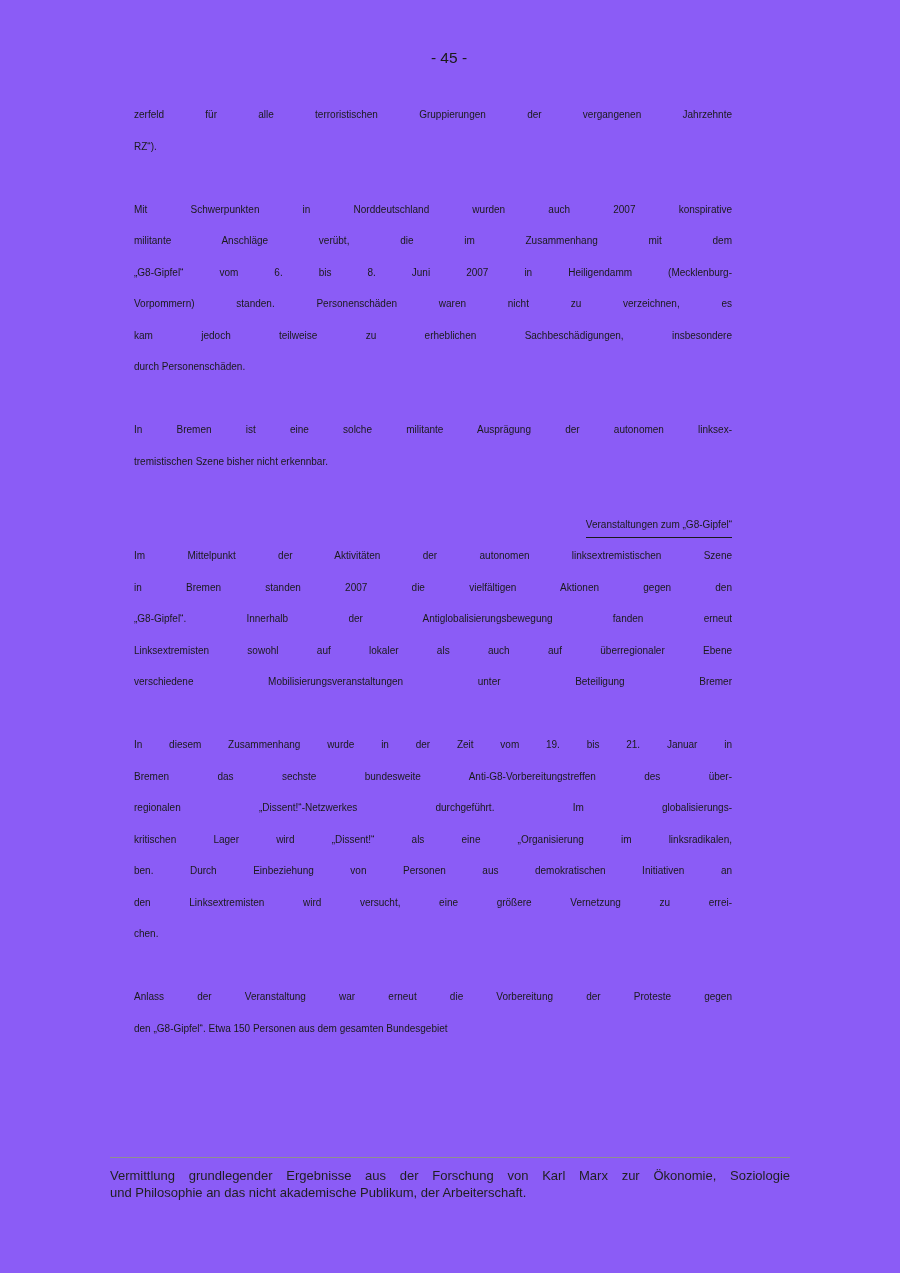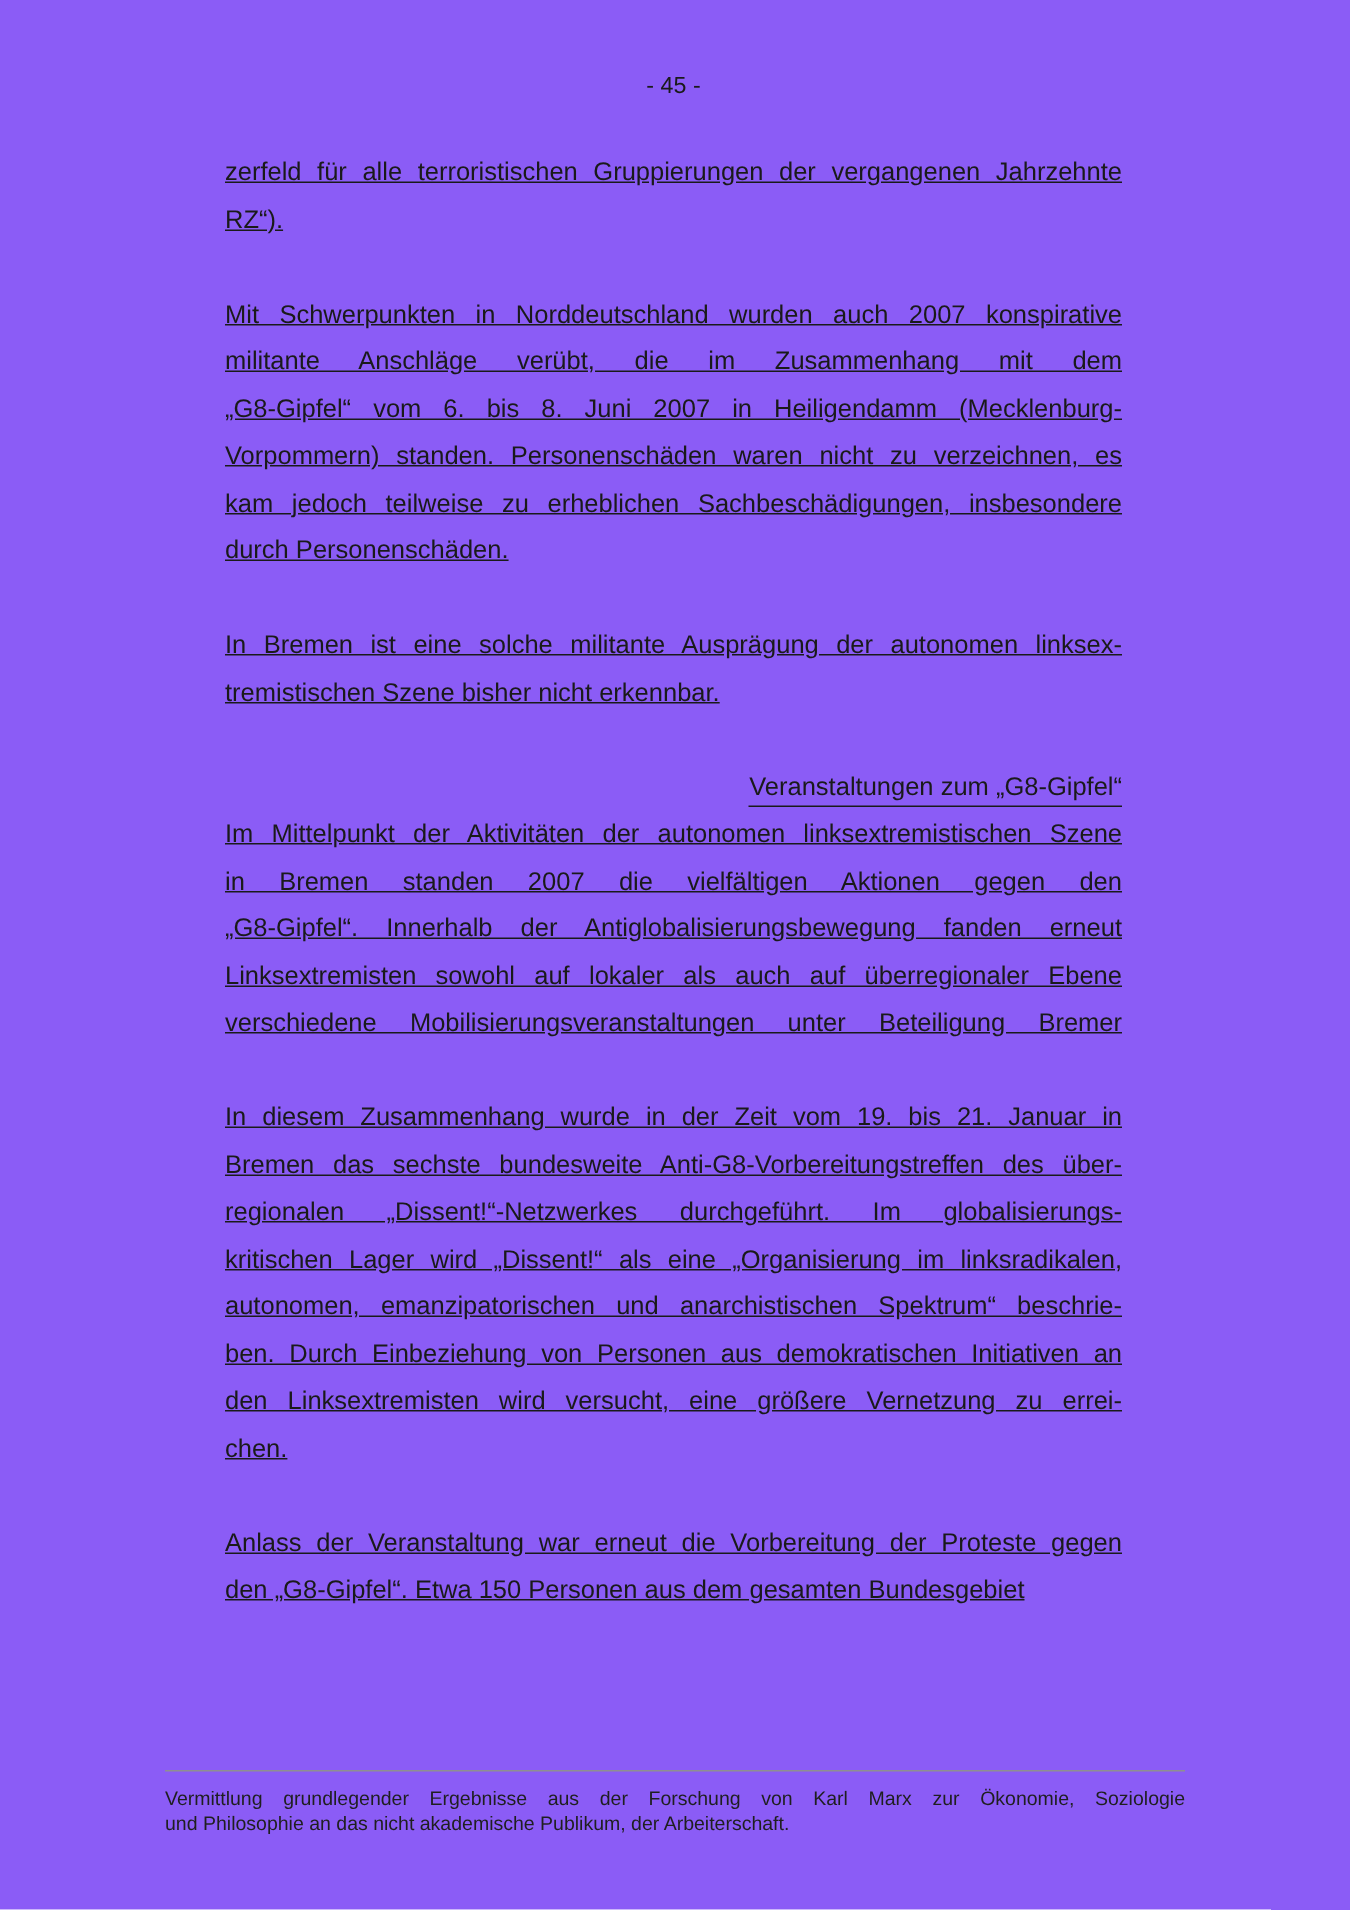--- a/index.html
+++ b/index.html
@@ -20,25 +20,24 @@
     position: absolute;
     left: 150px;
     top: 48px;
     width: 598px;
     text-align: center;
     font-size: 15.5px;
     line-height: 20px;
   }
   .content {
     position: absolute;
-    left: 150px;
+    left: 134px;
     top: 99px;
     width: 598px;
-    font-size: 17px;
-    text-decoration: underline;
+    font-size: 10px;
   }
   .paragraph {
     margin: 0 0 31.5px 0;
   }
   .paragraph .line {
     line-height: 31.5px;
     text-align: justify;
     text-align-last: justify;
     white-space: normal;
   }
@@ -56,21 +55,20 @@
     padding-bottom: 1px;
     line-height: 22px;
   }
   .footnote {
     position: absolute;
     left: 110px;
     top: 1157px;
     width: 680px;
     font-size: 13px;
     color: #1f1f1f;
-    margin-top: 23px;
   }
   .footnote-rule {
     height: 0;
     border-top: 1px solid #8f8f8f;
     margin-bottom: 9px;
   }
   .footnote .fline {
     line-height: 17px;
     text-align: justify;
     text-align-last: justify;
@@ -108,21 +106,20 @@
         <div class="line">in Bremen standen 2007 die vielfältigen Aktionen gegen den</div>
         <div class="line">„G8-Gipfel“. Innerhalb der Antiglobalisierungsbewegung fanden erneut</div>
         <div class="line">Linksextremisten sowohl auf lokaler als auch auf überregionaler Ebene</div>
         <div class="line">verschiedene Mobilisierungsveranstaltungen unter Beteiligung Bremer</div>
       </div>
       <div class="paragraph">
         <div class="line">In diesem Zusammenhang wurde in der Zeit vom 19. bis 21. Januar in</div>
         <div class="line">Bremen das sechste bundesweite Anti-G8-Vorbereitungstreffen des über-</div>
         <div class="line">regionalen „Dissent!“-Netzwerkes durchgeführt. Im globalisierungs-</div>
         <div class="line">kritischen Lager wird „Dissent!“ als eine „Organisierung im linksradikalen,</div>
-        <div class="line">autonomen, emanzipatorischen und anarchistischen Spektrum“ beschrie-</div>
         <div class="line">ben. Durch Einbeziehung von Personen aus demokratischen Initiativen an</div>
         <div class="line">den Linksextremisten wird versucht, eine größere Vernetzung zu errei-</div>
         <div class="line last">chen.</div>
       </div>
       <div class="paragraph">
         <div class="line">Anlass der Veranstaltung war erneut die Vorbereitung der Proteste gegen</div>
         <div class="line last">den „G8-Gipfel“. Etwa 150 Personen aus dem gesamten Bundesgebiet</div>
       </div>
     </div>
 

